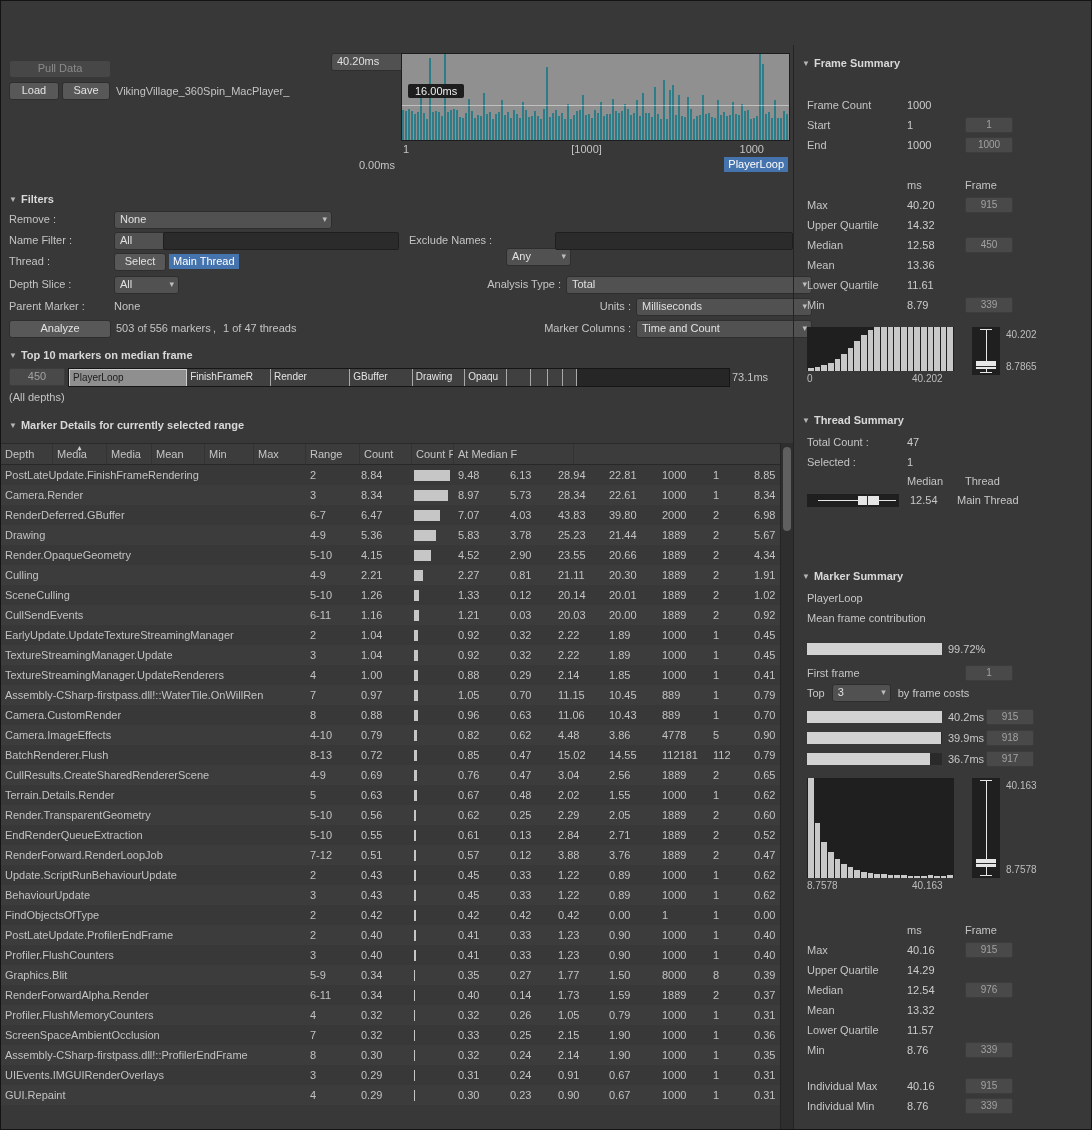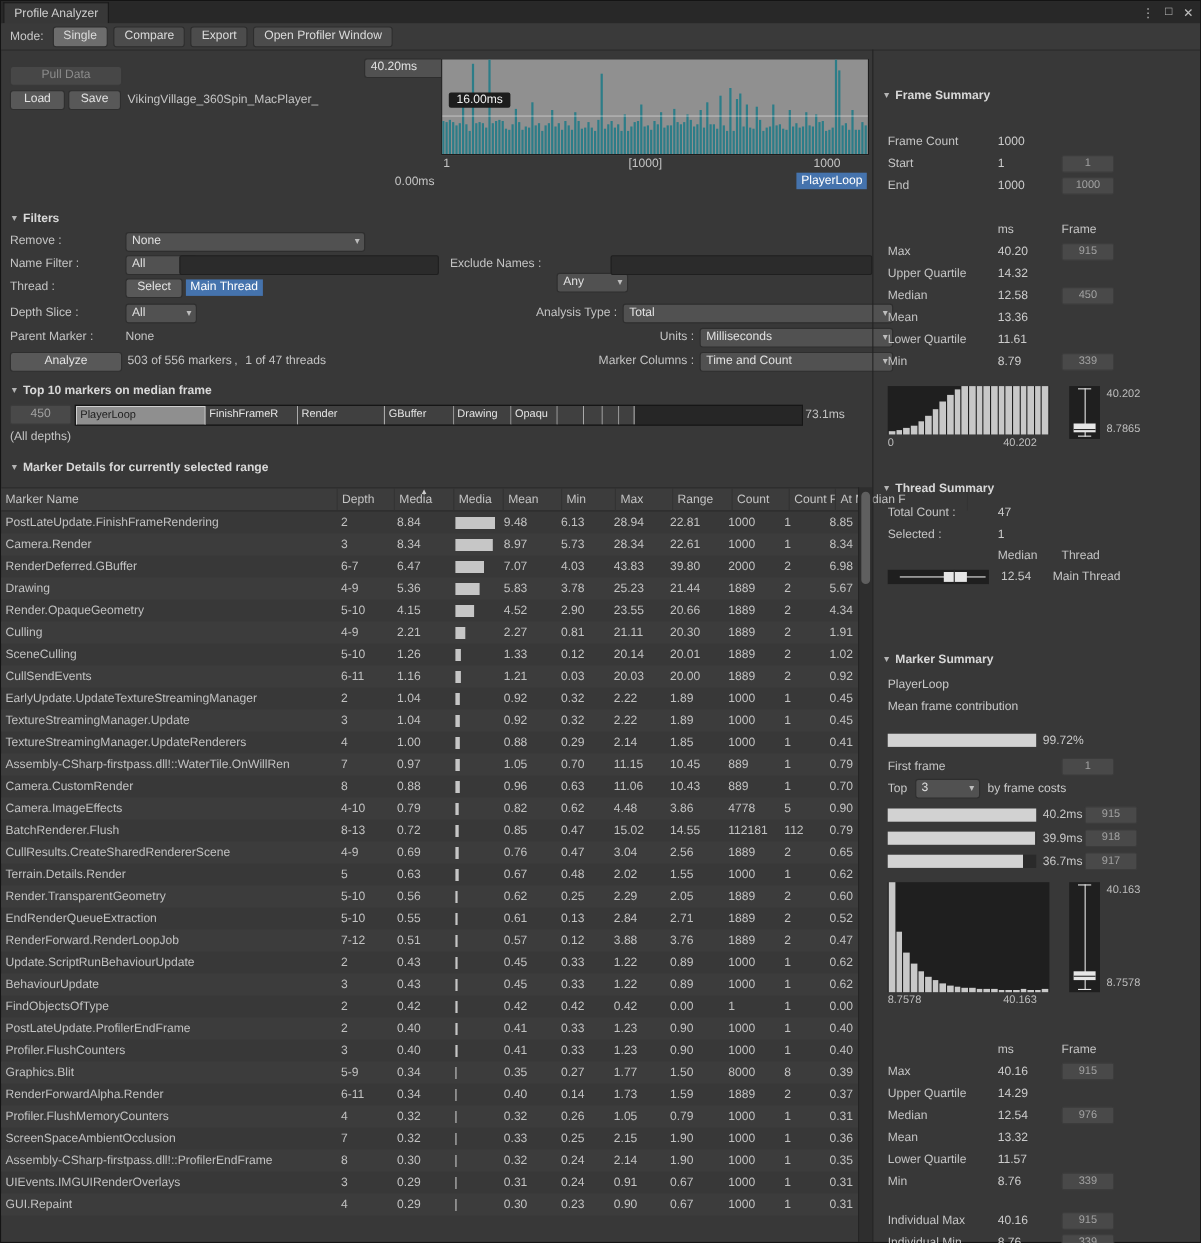--- a/index.html
+++ b/index.html
@@ -56,21 +56,21 @@
   .mtr{display:flex;height:20px;align-items:center;}
   .mtr:nth-child(even){background:#3c3c3c;}
   .cell{padding:0 4px;overflow:hidden;white-space:nowrap;flex:none;color:#c2c2c2;}
   .c0{width:297px;}.c1{width:43px;}.c2{width:45px;}.c3{width:36px;}.c4{width:44px;}.c5{width:40px;}.c6{width:43px;}.c7{width:45px;}.c8{width:43px;}.c9{width:33px;}.c10{width:111px;}
   .sortarrow{position:absolute;top:0;left:50%;transform:translateX(-50%);font-size:7px;color:#cecece;line-height:7px;}
   .mbar{height:11px;background:#c6c6c6;}
   .vscroll{position:absolute;right:0;top:30px;bottom:0;width:12px;background:#2e2e2e;border-left:1px solid #242424;}
   .vthumb{position:absolute;left:2px;right:2px;top:4px;height:84px;background:#5f5f5f;border-radius:4px;}
   
   .rsec{position:absolute;left:0;right:0;}
-  .rsec-head{padding:0 0 0 8px;height:16px;line-height:16px;margin-top:24px;}
+  .rsec-head{padding:0 0 0 8px;height:16px;line-height:16px;}
   .prow{display:flex;align-items:center;height:20px;padding-left:13px;}
   .plabel{width:100px;color:#c4c4c4;white-space:nowrap;}
   .pval{width:58px;color:#cccccc;}
   .colhead{color:#c4c4c4;}
   .chartrow{position:relative;margin-top:12px;}
   .hist{position:absolute;left:13px;top:0;width:145px;background:#1f1f1f;display:flex;align-items:flex-end;gap:1px;padding:0 1px;}
   .hbar{flex:1;background:#c8c8c8;}
   .hxl{position:absolute;left:13px;font-size:10px;color:#bdbdbd;}
   .hxr{position:absolute;font-size:10px;color:#bdbdbd;}
   .bplot{position:absolute;left:178px;top:0;width:28px;background:#1f1f1f;}
@@ -87,36 +87,21 @@
   .msrow{display:flex;align-items:center;height:14px;padding-left:13px;margin-bottom:7px;}
   .barwrap{width:135px;height:12px;background:#2a2a2a;flex:none;}
   .wbar{height:100%;background:#d2d2d2;}
   .msrow .blabel{margin-left:6px;width:28px;color:#c8c8c8;white-space:nowrap;}
 </style>
 </head>
 <body>
 
 <div class="window">
 
-  <div class="titlebar">
-    <div class="tab"><span>Profile Analyzer</span></div>
-    <div class="win-icons">
-      <span>⋮</span>
-      <span>□</span>
-      <span>✕</span>
-    </div>
-  </div>
-
-  <div class="toolbar">
-    <span class="mode-label">Mode:</span>
-    <span class="tb-btn sel">Single</span>
-    <span class="tb-btn">Compare</span>
-    <span class="tb-btn">Export</span>
-    <span class="tb-btn">Open Profiler Window</span>
-  </div>
+
 
   <div class="main">
 
     <div class="btn disabled" style="left:8px;top:15px;width:100px;">Pull Data</div>
     <div class="btn" style="left:8px;top:37px;width:48px;">Load</div>
     <div class="btn" style="left:61px;top:37px;width:46px;">Save</div>
     <span class="lbl" style="left:115px;top:38px;">VikingVillage_360Spin_MacPlayer_</span>
 
     <div class="dd" style="left:330px;top:8px;width:63px;"><span>40.20ms</span></div>
     <span class="lbl" style="left:330px;top:112px;width:64px;text-align:right;">0.00ms</span>
@@ -313,23 +298,20 @@
           <div class="t10seg" style="width: 1.58687%;"></div>
         </div>
       <span class="lbl" style="left:731px;top:23px;">73.1ms</span>
       <span class="lbl" style="left:8px;top:43px;">(All depths)</span>
     </div>
 
     <div class="details">
       <div class="lbl sec-title" style="left:8px;top:4px;"><span class="tri">▼</span><span>Marker Details for currently selected range</span></div>
       <div class="mtable">
         <div class="mth">
-            <div class="cell c0">
-              <span>Marker Name</span>
-            </div>
             <div class="cell c1">
               <span>Depth</span>
             </div>
             <div class="cell c2">
               <span class="sortarrow">▲</span>
               <span>Media</span>
             </div>
             <div class="cell c3">
               <span>Media</span>
             </div>

